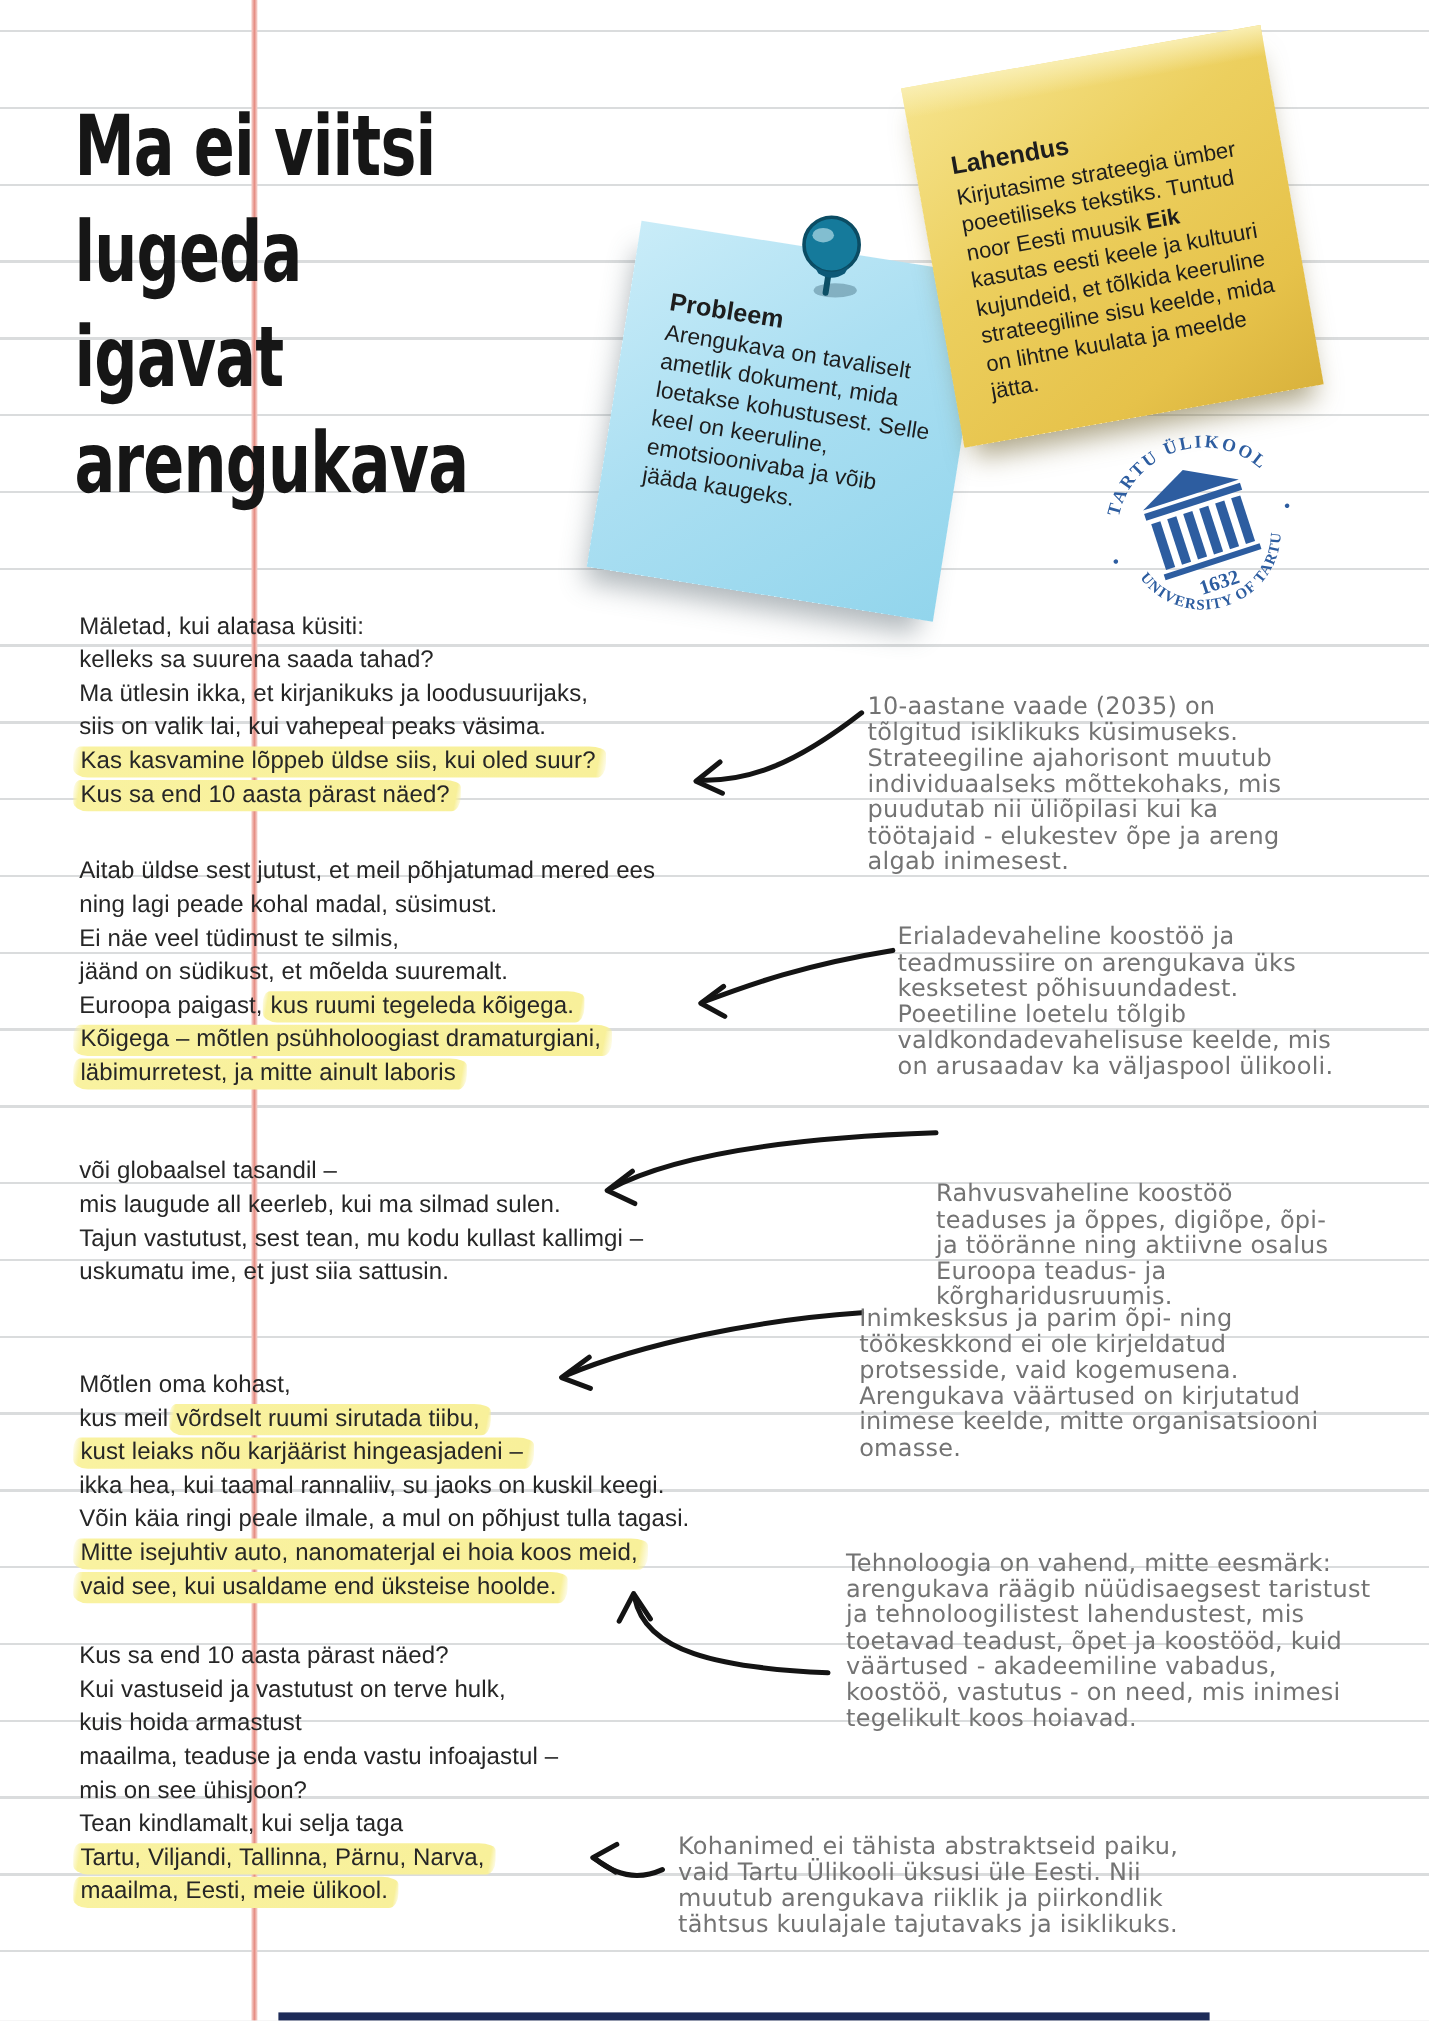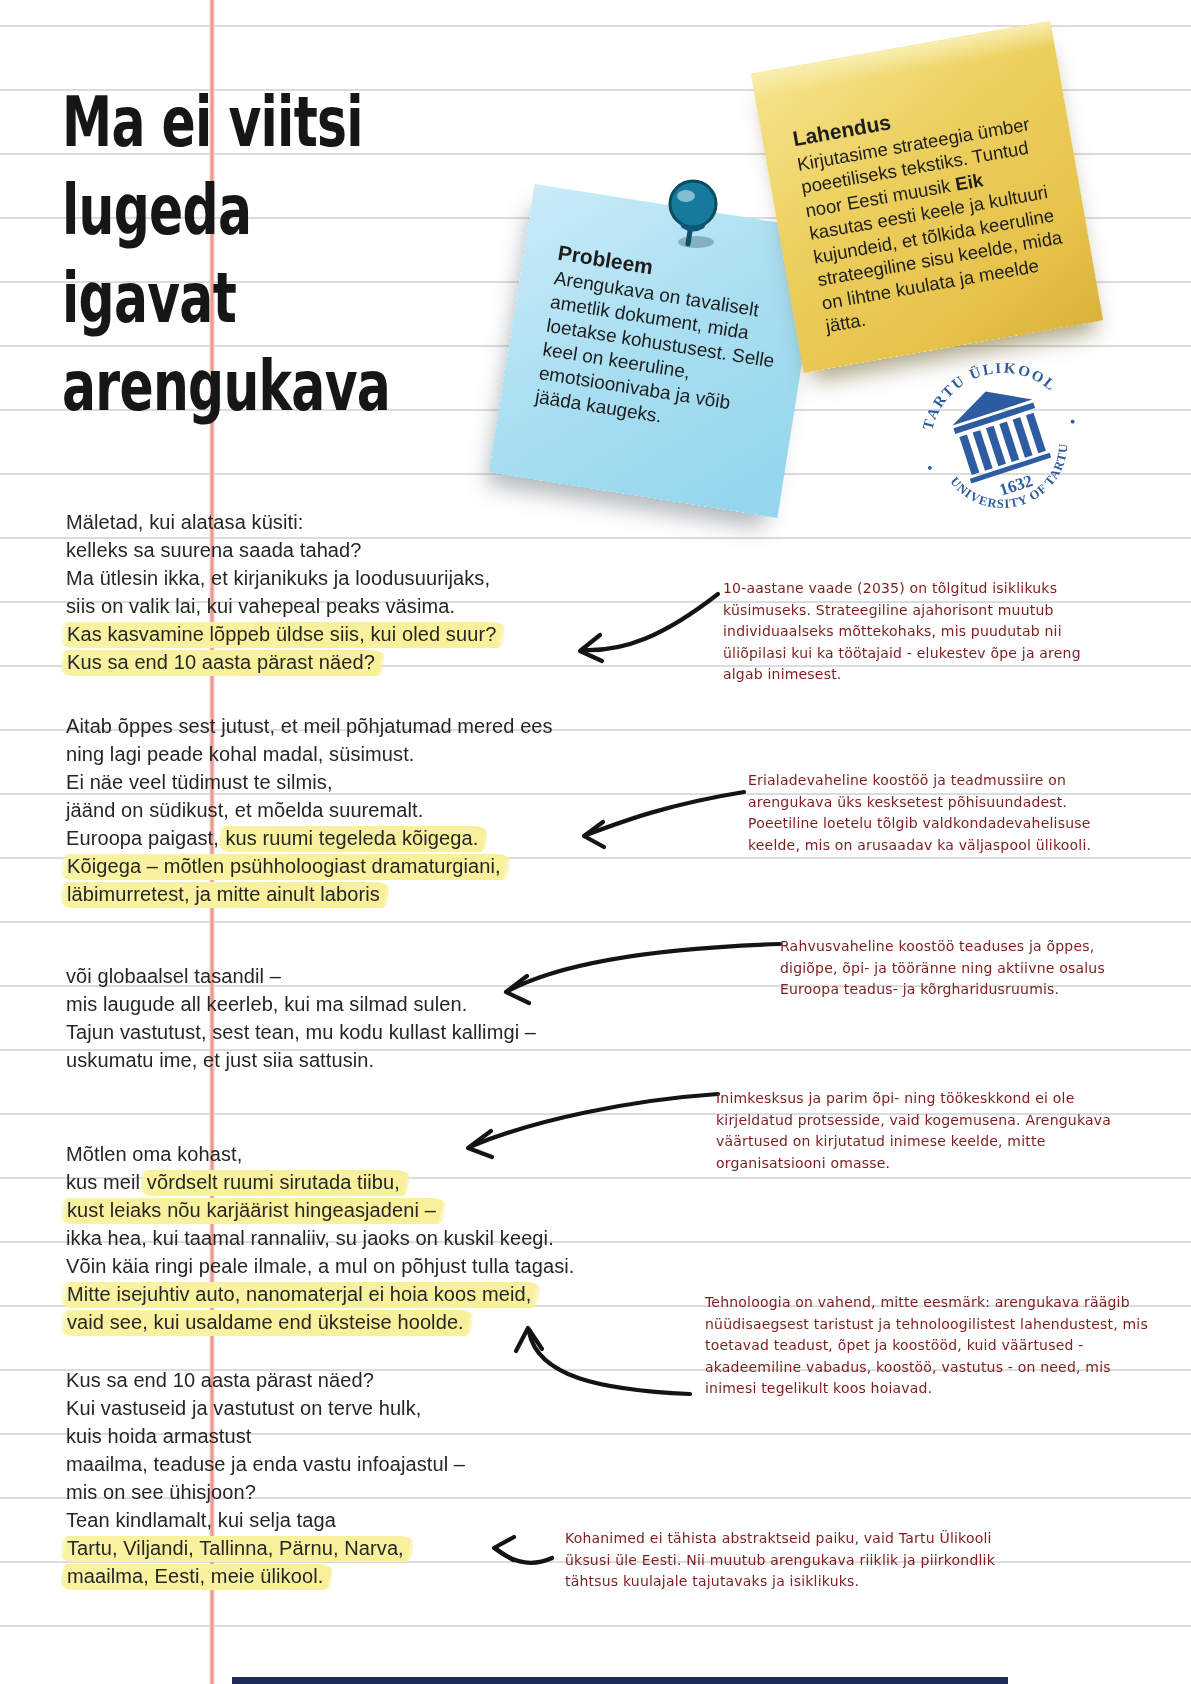--- a/index.html
+++ b/index.html
@@ -62,23 +62,23 @@
     font-size:20px;line-height:28px;color:#262626;letter-spacing:.1px;
   }
   .pline{white-space:nowrap;}
   .hl{
     background:linear-gradient(100deg,rgba(250,242,158,0) 0%,#f9f2a0 2%,#f8f09a 98%,rgba(250,242,158,0) 100%);
     padding:1px 9px 3px 6px;margin:0 -6px 17px -5px;
     border-radius:6px 14px 8px 12px / 10px 6px 12px 8px;
   }
   
   .ann{
-    position:absolute;color:#7f1d1d;
+    position:absolute;color:#737373;
     font-family:"DejaVu Sans",sans-serif;
-    font-size:14px;line-height:21.5px;letter-spacing:.2px;
+    font-size:20px;line-height:21.5px;letter-spacing:.2px;
   }
   
   .overlay{position:absolute;left:0;top:0;width:1191px;height:1684px;pointer-events:none;}
   .logo{position:absolute;left:913px;top:353px;width:178px;height:178px;transform:rotate(-18deg);}
   .footer-bar{position:absolute;left:232px;bottom:0;width:776px;height:7px;background:#1d2b58;}
 </style>
 </head>
 <body>
 
 <div class="page">
@@ -94,21 +94,21 @@
 
   <div class="stanza" style="top:508px">
       <div class="pline"><span>Mäletad, kui alatasa küsiti:</span></div>
       <div class="pline"><span>kelleks sa suurena saada tahad?</span></div>
       <div class="pline"><span>Ma ütlesin ikka, et kirjanikuks ja loodusuurijaks,</span></div>
       <div class="pline"><span>siis on valik lai, kui vahepeal peaks väsima.</span></div>
       <div class="pline"><span class="hl">Kas kasvamine lõppeb üldse siis, kui oled suur?</span></div>
       <div class="pline"><span class="hl">Kus sa end 10 aasta pärast näed?</span></div>
     </div>
   <div class="stanza" style="top:712px">
-      <div class="pline"><span>Aitab õppes sest jutust, et meil põhjatumad mered ees</span></div>
+      <div class="pline"><span>Aitab üldse sest jutust, et meil põhjatumad mered ees</span></div>
       <div class="pline"><span>ning lagi peade kohal madal, süsimust.</span></div>
       <div class="pline"><span>Ei näe veel tüdimust te silmis,</span></div>
       <div class="pline"><span>jäänd on südikust, et mõelda suuremalt.</span></div>
       <div class="pline"><span>Euroopa paigast, </span><span class="hl">kus ruumi tegeleda kõigega.</span></div>
       <div class="pline"><span class="hl">Kõigega – mõtlen psühholoogiast dramaturgiani,</span></div>
       <div class="pline"><span class="hl">läbimurretest, ja mitte ainult laboris</span></div>
     </div>
   <div class="stanza" style="top:962px">
       <div class="pline"><span>või globaalsel tasandil –</span></div>
       <div class="pline"><span>mis laugude all keerleb, kui ma silmad sulen.</span></div>
@@ -159,21 +159,21 @@
       </g>
       <g>
         <path d="M552,1558 C530,1568 512,1562 496,1549"></path>
           <path d="M514,1537 L494,1548 L513,1560"></path>
       </g>
     </g>
   </svg>
 
   <div class="ann" style="left:723px;top:578px;width:370px">10-aastane vaade (2035) on tõlgitud isiklikuks küsimuseks. Strateegiline ajahorisont muutub individuaalseks mõttekohaks, mis puudutab nii üliõpilasi kui ka töötajaid - elukestev õpe ja areng algab inimesest.</div>
   <div class="ann" style="left:748px;top:770px;width:380px">Erialadevaheline koostöö ja teadmussiire on arengukava üks kesksetest põhisuundadest. Poeetiline loetelu tõlgib valdkondadevahelisuse keelde, mis on arusaadav ka väljaspool ülikooli.</div>
-  <div class="ann" style="left:780px;top:936px;width:335px">Rahvusvaheline koostöö teaduses ja õppes, digiõpe, õpi- ja tööränne ning aktiivne osalus Euroopa teadus- ja kõrgharidusruumis.</div>
+  <div class="ann" style="left:780px;top:984px;width:335px">Rahvusvaheline koostöö teaduses ja õppes, digiõpe, õpi- ja tööränne ning aktiivne osalus Euroopa teadus- ja kõrgharidusruumis.</div>
   <div class="ann" style="left:716px;top:1088px;width:400px">Inimkesksus ja parim õpi- ning töökeskkond ei ole kirjeldatud protsesside, vaid kogemusena. Arengukava väärtused on kirjutatud inimese keelde, mitte organisatsiooni omasse.</div>
   <div class="ann" style="left:705px;top:1292px;width:445px">Tehnoloogia on vahend, mitte eesmärk: arengukava räägib nüüdisaegsest taristust ja tehnoloogilistest lahendustest, mis toetavad teadust, õpet ja koostööd, kuid väärtused - akadeemiline vabadus, koostöö, vastutus - on need, mis inimesi tegelikult koos hoiavad.</div>
   <div class="ann" style="left:565px;top:1528px;width:465px">Kohanimed ei tähista abstraktseid paiku, vaid Tartu Ülikooli üksusi üle Eesti. Nii muutub arengukava riiklik ja piirkondlik tähtsus kuulajale tajutavaks ja isiklikuks.</div>
 
   <div class="note note-problem">
     <div class="note-heading">Probleem</div>
     <div>Arengukava on tavaliselt ametlik dokument, mida loetakse kohustusest. Selle keel on keeruline, emotsioonivaba ja võib jääda kaugeks.</div>
   </div>
 
   <svg class="pin" viewBox="0 0 90 90">

